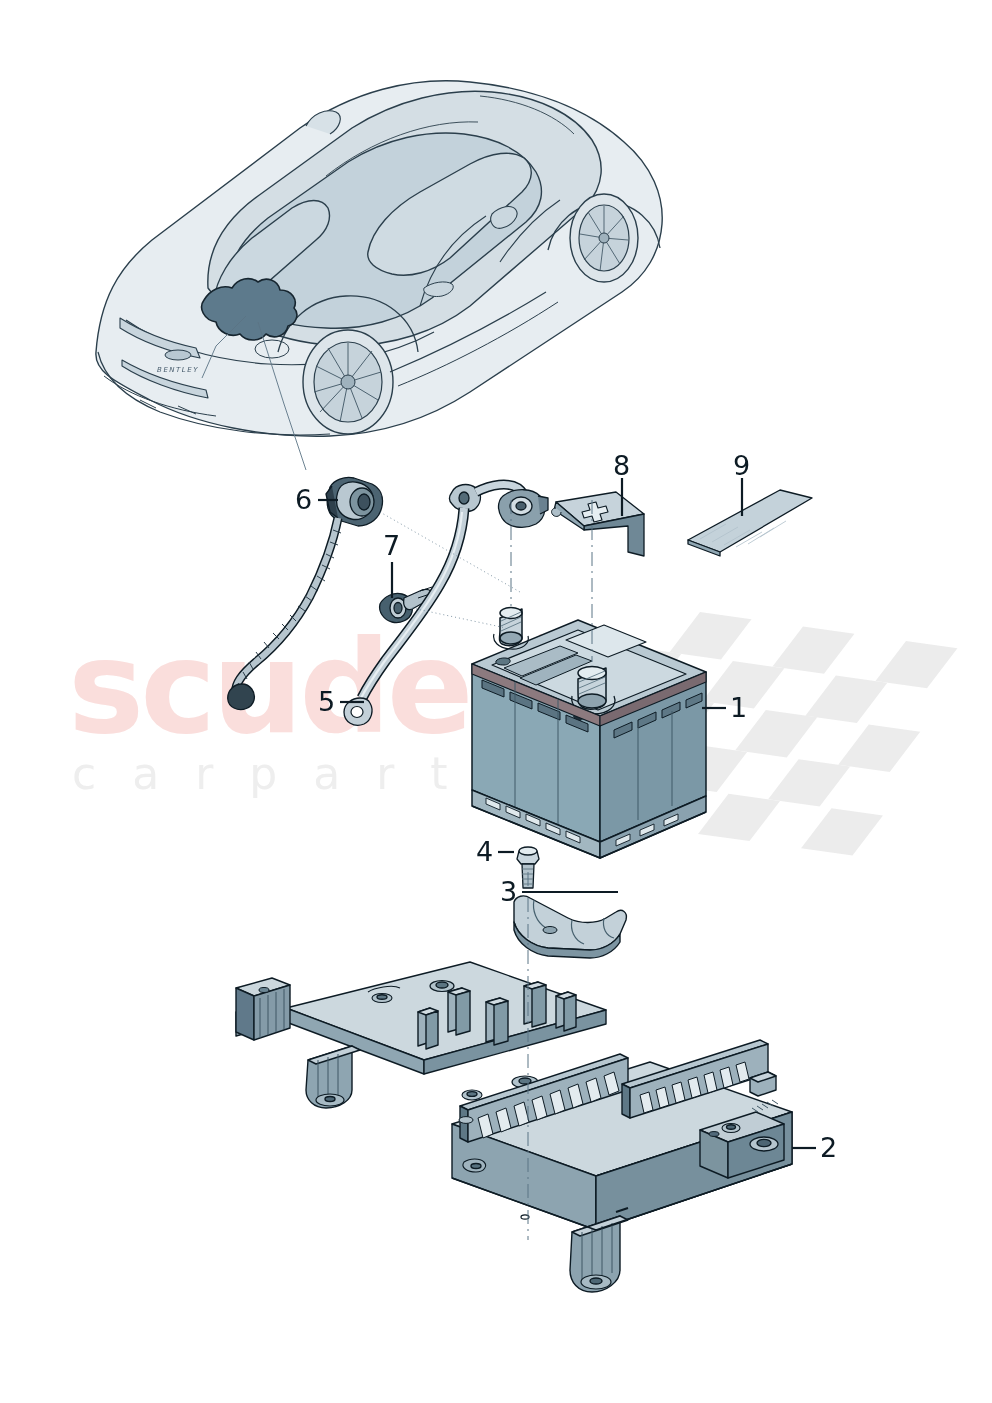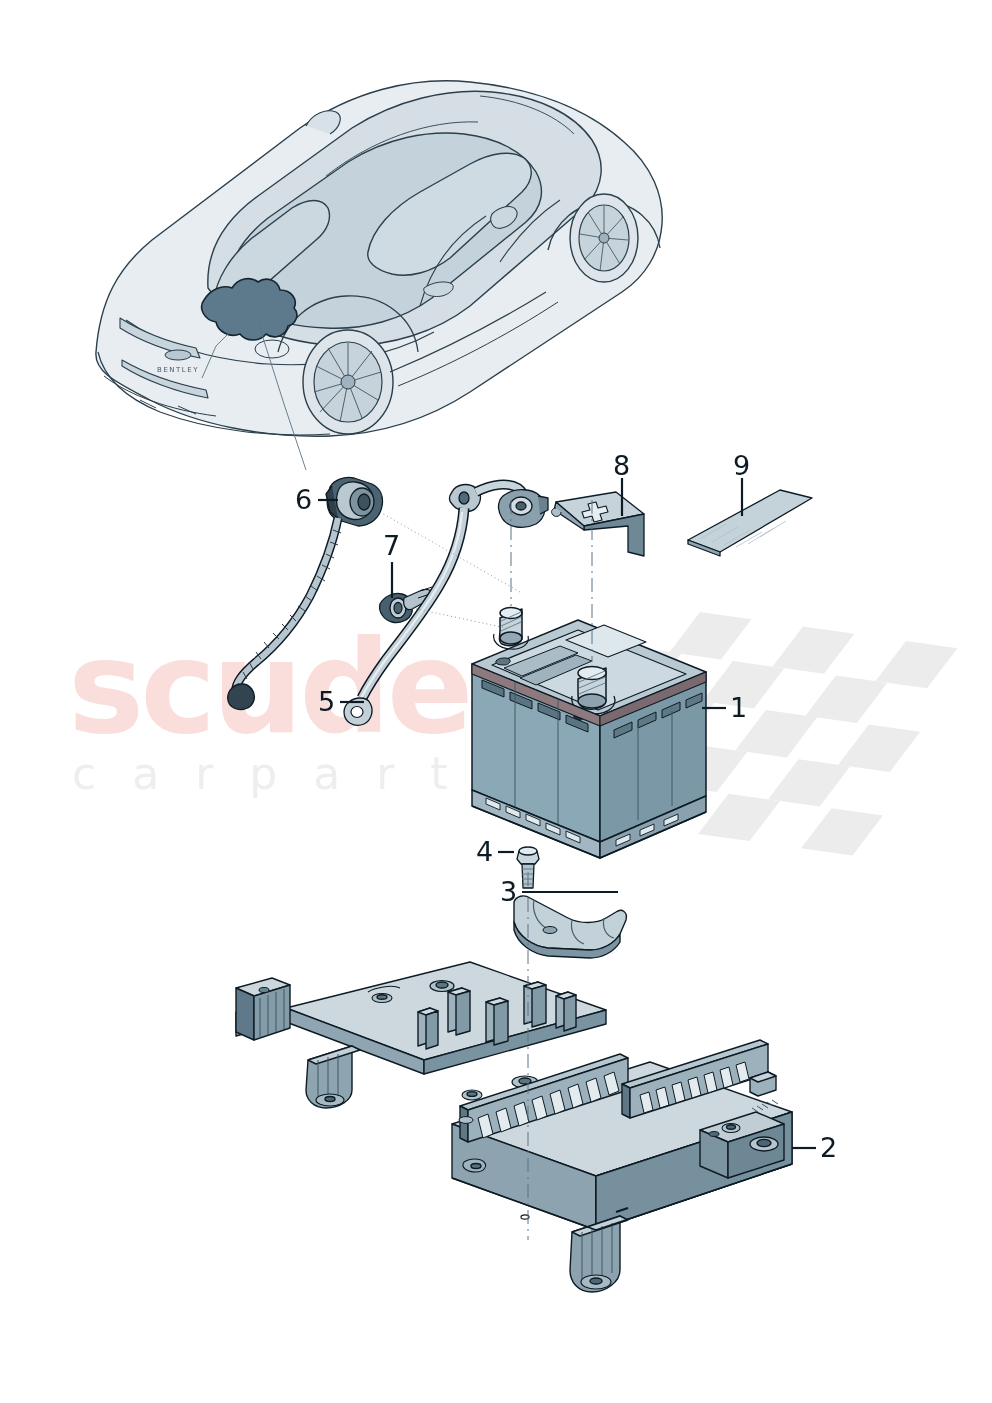--- a/index.html
+++ b/index.html
@@ -18,21 +18,21 @@
     overflow: hidden;
   }
   .layer {
     position: absolute;
     left: 0;
     top: 0;
     width: 992px;
     height: 1403px;
   }
   #watermark-layer { z-index: 5; }
-  #diagram-layer { z-index: 10; }
+  #diagram-layer { z-index: 10; font-style: italic; }
   #callout-layer { z-index: 20; }
 
   .wm-text {
     position: absolute;
     font-family: "DejaVu Sans", sans-serif;
     font-weight: bold;
     letter-spacing: -2px;
     user-select: none;
   }
   #wm-scuderia {

